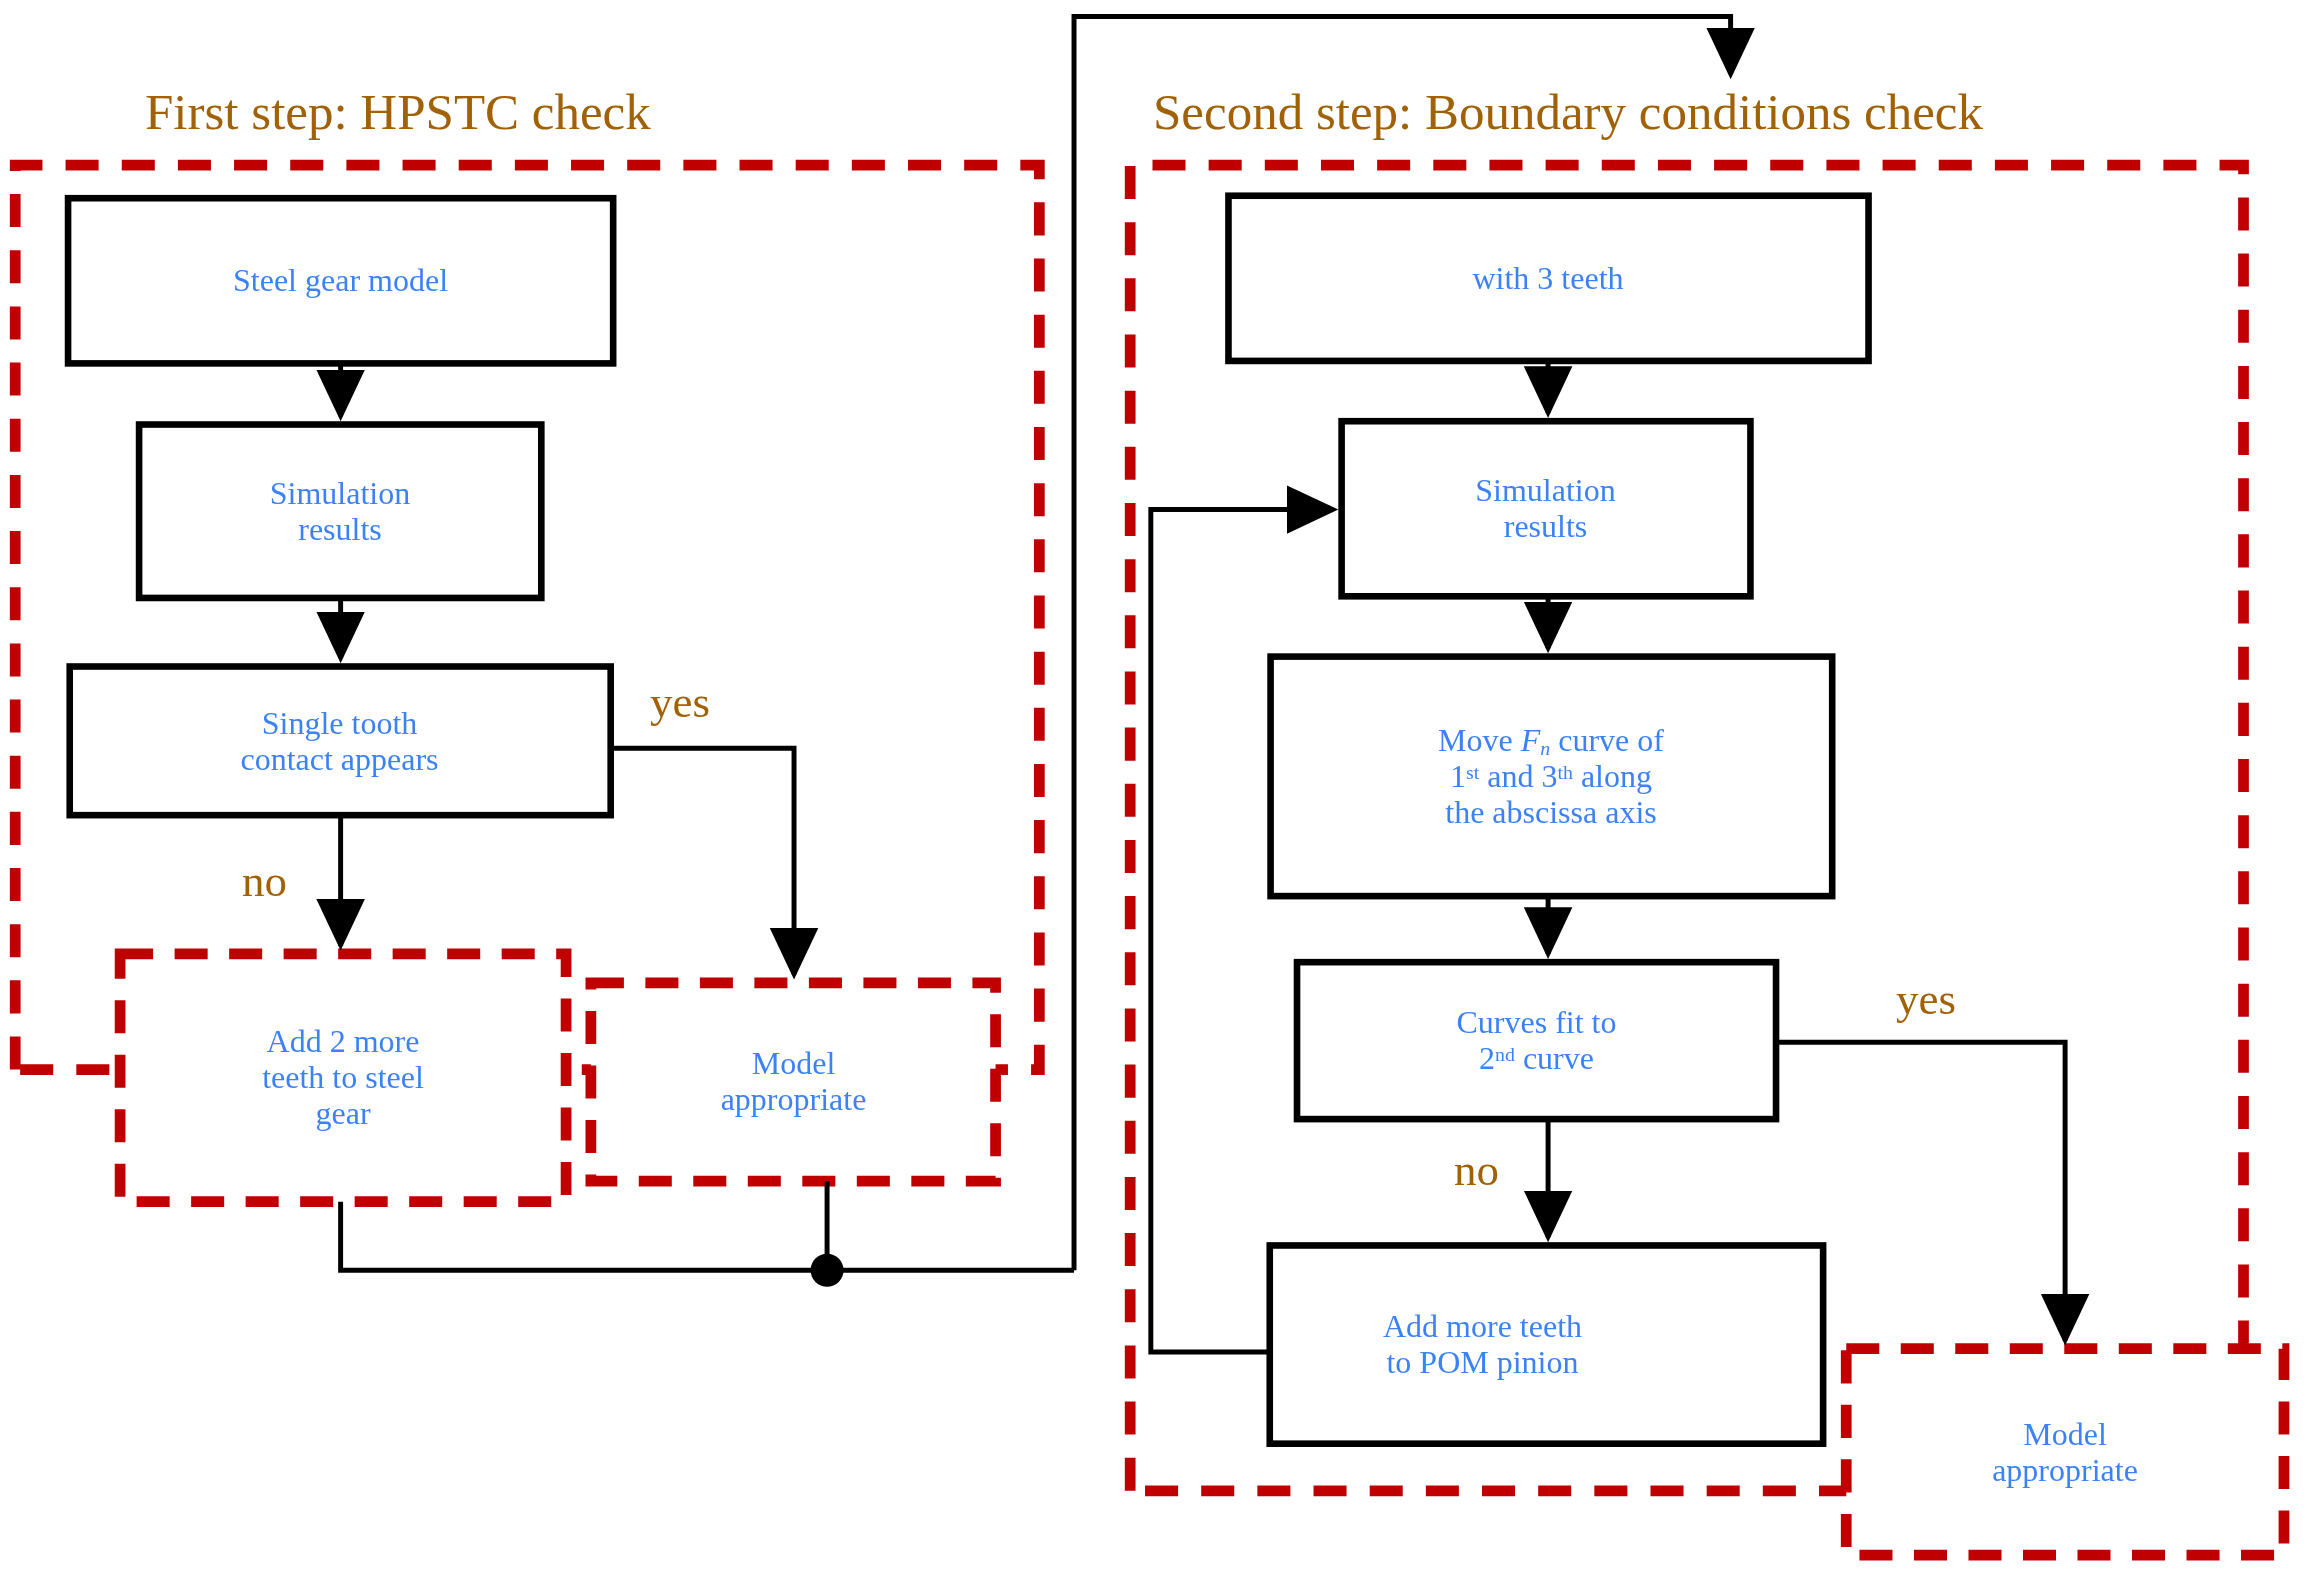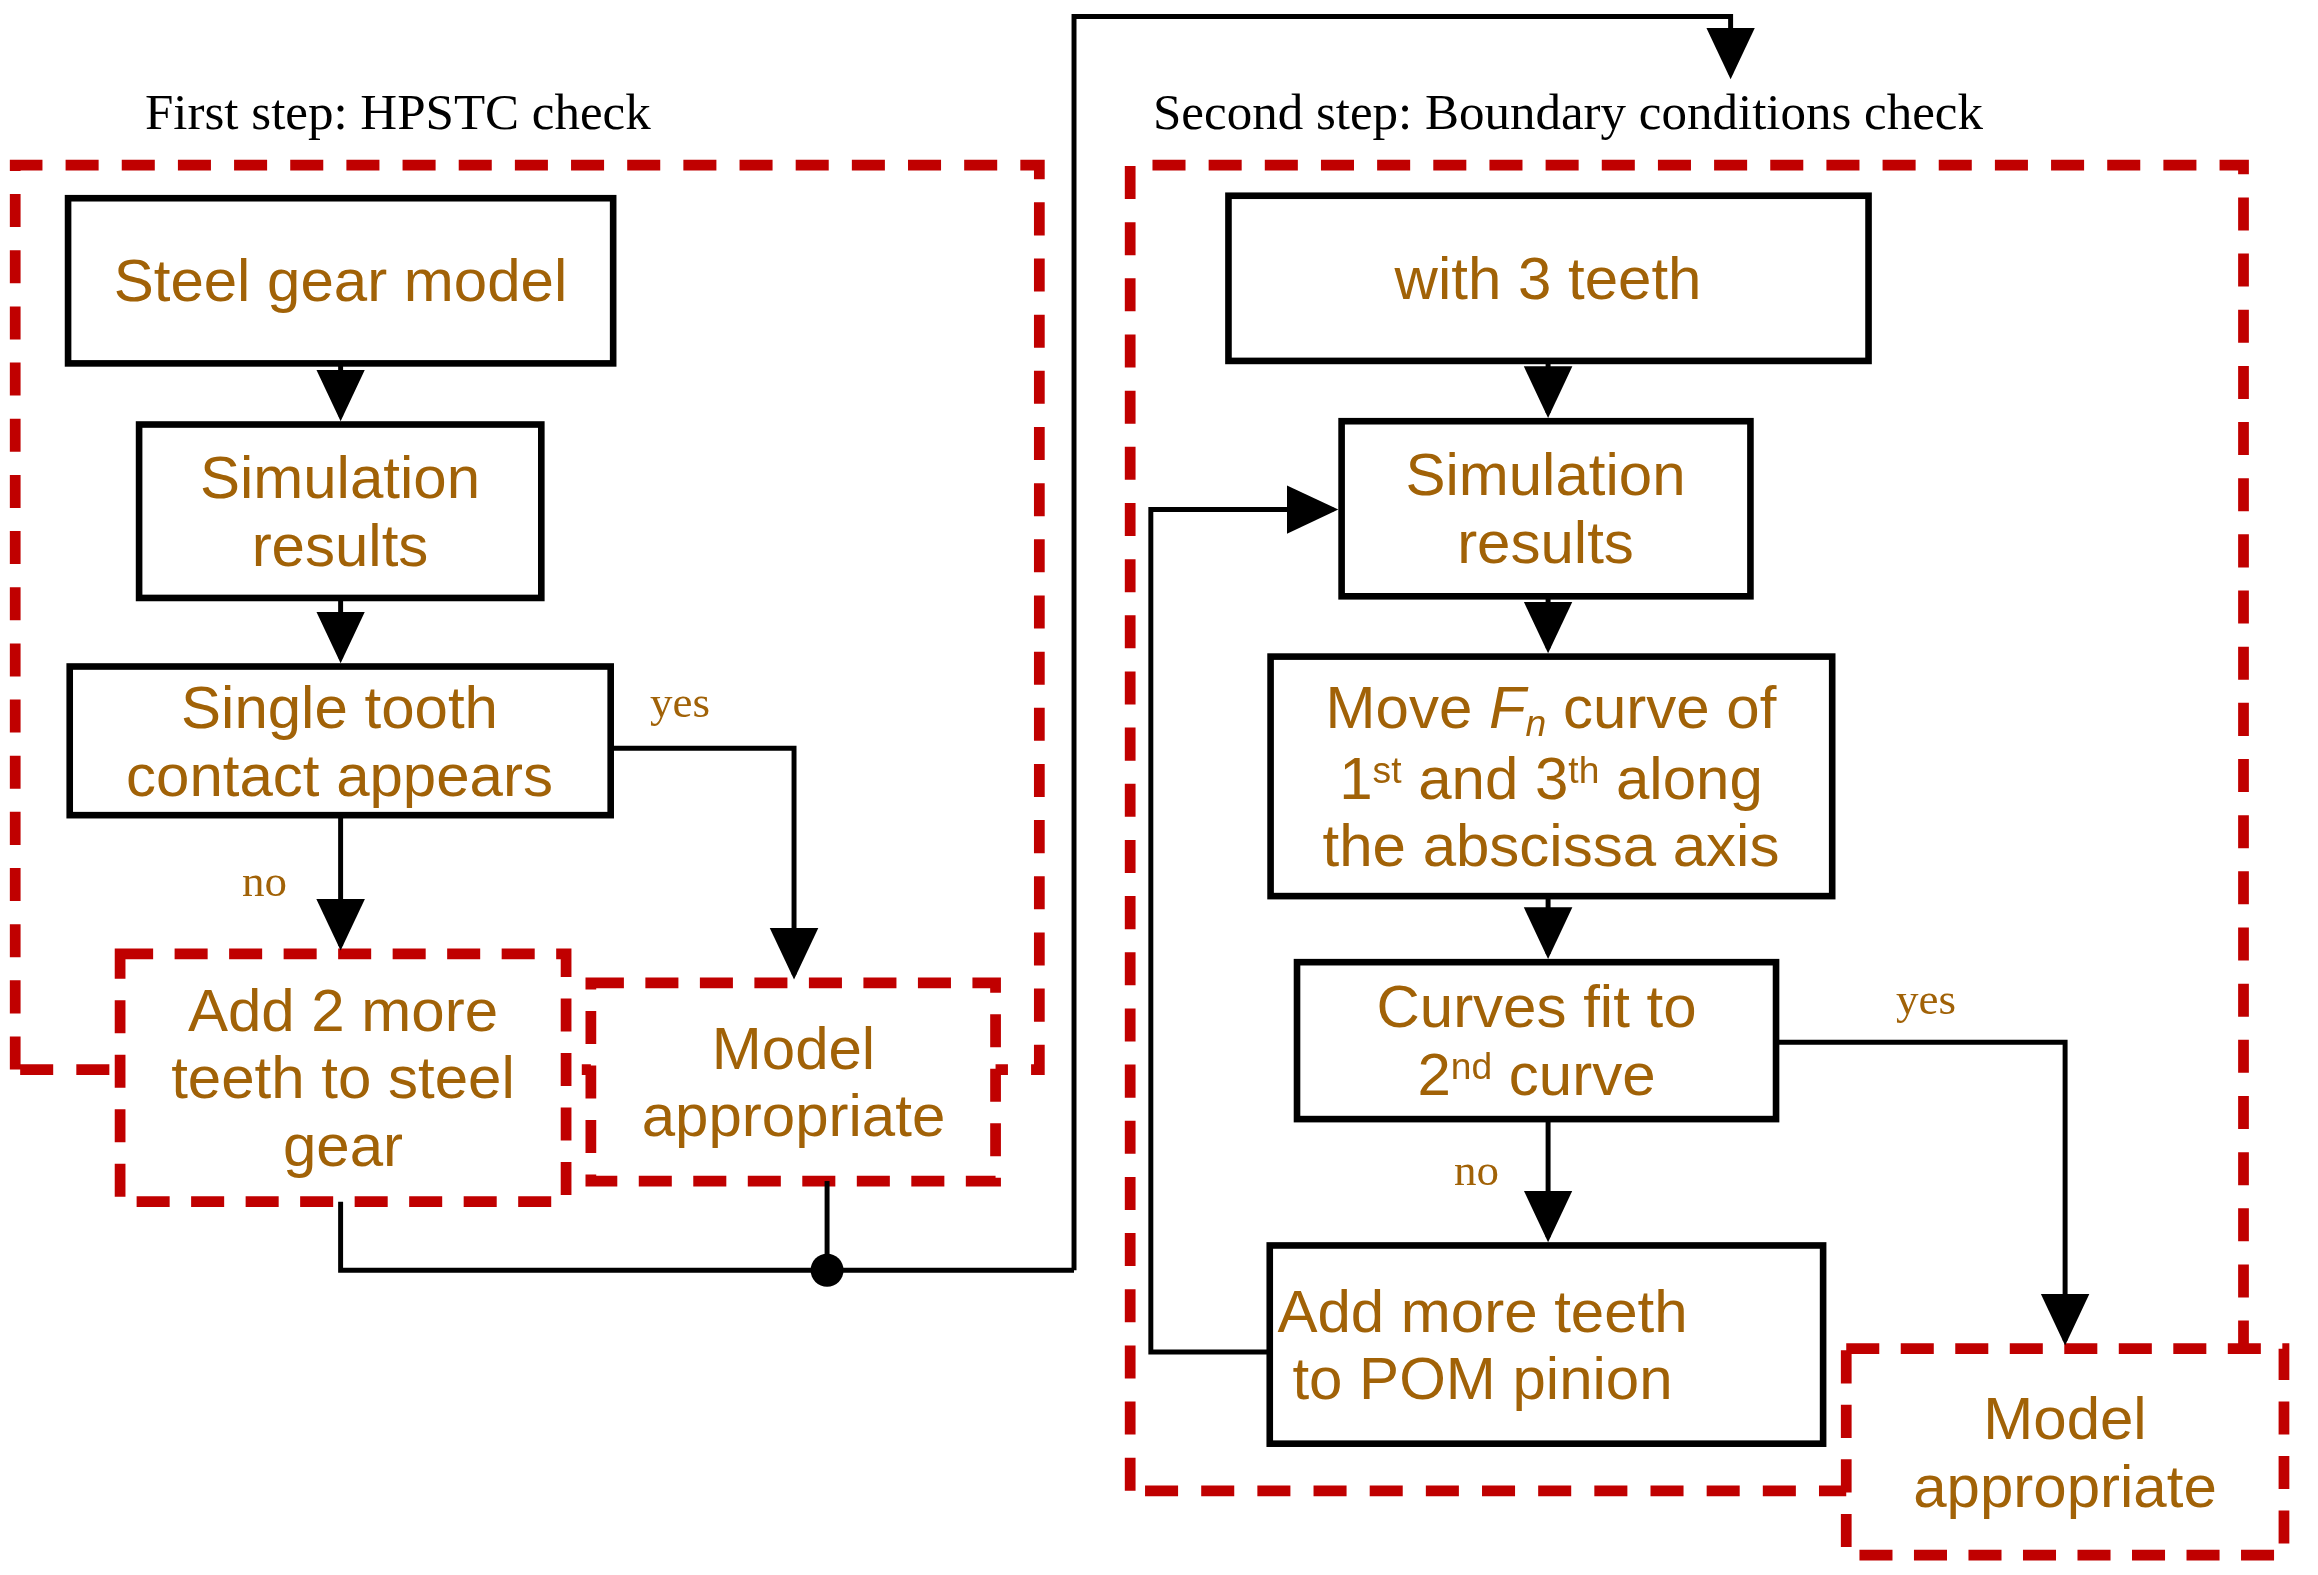--- a/index.html
+++ b/index.html
@@ -1,22 +1,22 @@
 <!DOCTYPE html>
 <html style="font-size:13.2px"><head>
 <meta charset="utf-8">
 <style>
   html,body{margin:0;padding:0;background:#ffffff;}
   #stage{position:relative;width:2319px;height:1575px;background:#fff;
          font-family:"Liberation Serif","DejaVu Serif",serif;}
   svg#canvas{position:absolute;left:0;top:0;width:2319px;height:1575px;}
   .node-label{position:absolute;display:flex;align-items:center;justify-content:center;
-              text-align:center;line-height:1.12;color:#a16207;font-size:60px;
-              font-family:Liberation Sans, sans-serif;pointer-events:none;}
-  .region-title{position:absolute;color:#000000;font-size:51px;white-space:nowrap;
+              text-align:center;line-height:1.12;color:#3b82f6;font-size:32px;
+              font-family:Liberation Serif, serif;pointer-events:none;}
+  .region-title{position:absolute;color:#a16207;font-size:51px;white-space:nowrap;
                 font-family:"Liberation Serif","DejaVu Serif",serif;text-align:center;}
   .edge-label{position:absolute;color:#a16207;font-size:45px;white-space:nowrap;
               font-family:"Liberation Serif","DejaVu Serif",serif;}
   sub{font-size:0.62em;font-style:italic;vertical-align:-0.22em;}
   sup{font-size:0.62em;vertical-align:0.42em;}
   i.var{font-style:italic;}
 </style>
 </head>
 <body>
 

